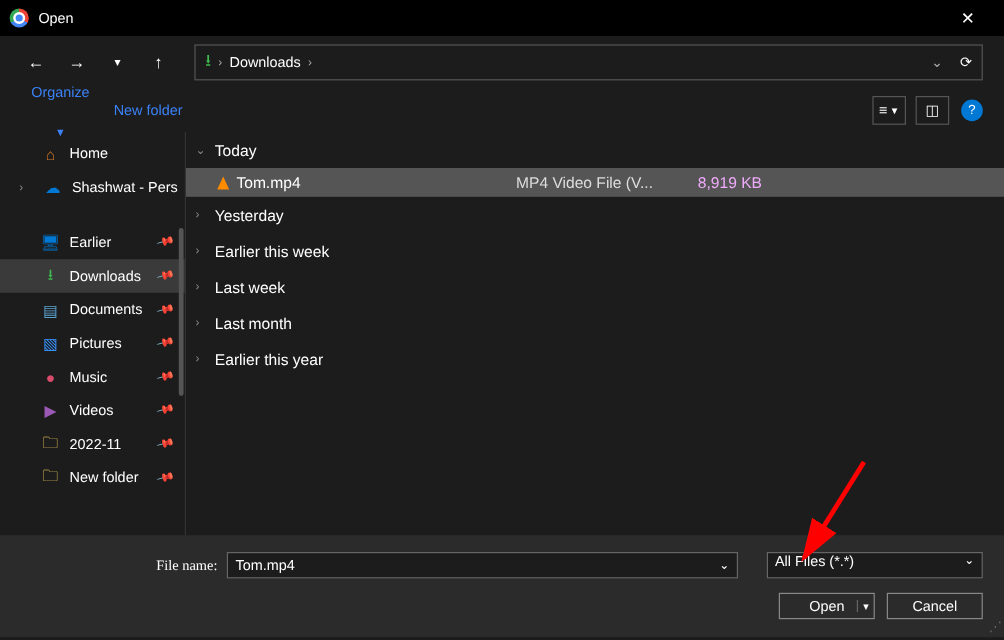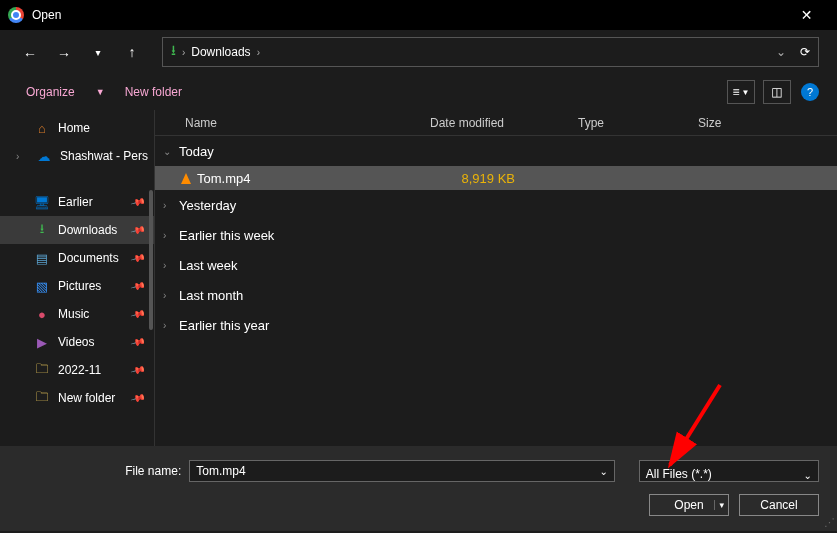--- a/index.html
+++ b/index.html
@@ -117,24 +117,25 @@
     }
     .toolbar {
       height: 36px;
       display: flex;
       align-items: center;
       padding: 0 18px;
       gap: 4px;
     }
     .toolbar-btn {
       padding: 4px 8px;
-      color: #f9a8d4;
+      color: #3b82f6;
       display: flex;
       align-items: center;
       gap: 21px;
+      flex-direction: column;
     }
     .toolbar-spacer {
       flex: 1;
     }
     .view-icon {
       width: 28px;
       height: 24px;
       border: 1px solid #555;
       display: flex;
       align-items: center;
@@ -239,21 +240,21 @@
     }
     .file-row .fname {
       width: 275px;
       padding-left: 26px;
       display: flex;
       align-items: center;
       gap: 6px;
     }
     .file-row .fdate { width: 148px; color: #ddd; }
     .file-row .ftype { width: 120px; color: #ddd; }
-    .file-row .fsize { width: 95px; text-align: right; padding-right: 10px; color: #eab308; }
+    .file-row .fsize { width: 95px; text-align: right; padding-right: 10px; color: #f0abfc; }
     .vlc-icon {
       width: 0;
       height: 0;
       border-left: 5px solid transparent;
       border-right: 5px solid transparent;
       border-bottom: 11px solid #ff8c00;
     }
     .footer {
       height: 85px;
       background: #2b2b2b;
@@ -263,39 +264,40 @@
     .fn-row {
       display: flex;
       align-items: center;
       gap: 8px;
       margin-top: 4px;
     }
     .fn-label {
       width: 165px;
       text-align: right;
       color: #fff;
+      font-family: Liberation Serif, serif;
     }
     .fn-input {
       width: 430px;
       height: 22px;
       border: 1px solid #666;
       background: #1c1c1c;
       color: #fff;
       padding: 0 6px;
       display: flex;
       align-items: center;
       justify-content: space-between;
     }
     .filter-select {
       width: 182px;
       height: 22px;
       border: 1px solid #666;
       background: #1c1c1c;
       display: flex;
-      align-items: flex-end;
+      align-items: flex-start;
       justify-content: space-between;
       padding: 0 6px;
       margin-left: 16px;
     }
     .btn-row {
       display: flex;
       justify-content: flex-end;
       gap: 10px;
       margin-top: 12px;
     }
@@ -430,35 +432,30 @@
     <div class="side-item">
       <span class="si-icon" style="color:#ffd75e">🗀</span>
       <span>New folder</span>
       <span class="pin">📌</span>
     </div>
   </div>
 
   <div class="big-divider"></div>
 
   <div class="content">
-    <div class="col-headers">
-      <div class="col-name">Name</div>
-      <div class="col-date">Date modified</div>
-      <div class="col-type">Type</div>
-      <div class="col-size">Size</div>
-    </div>
     <div class="group-row">
       <span class="gch">⌄</span>
       <span>Today</span>
     </div>
     <div class="file-row">
       <div class="fname">
         <div class="vlc-icon"></div>
         <span>Tom.mp4</span>
       </div>
+      <div class="ftype">MP4 Video File (V...</div>
       <div class="fsize">8,919 KB</div>
     </div>
     <div class="group-row">
       <span class="gch">›</span>
       <span>Yesterday</span>
     </div>
     <div class="group-row">
       <span class="gch">›</span>
       <span>Earlier this week</span>
     </div>

